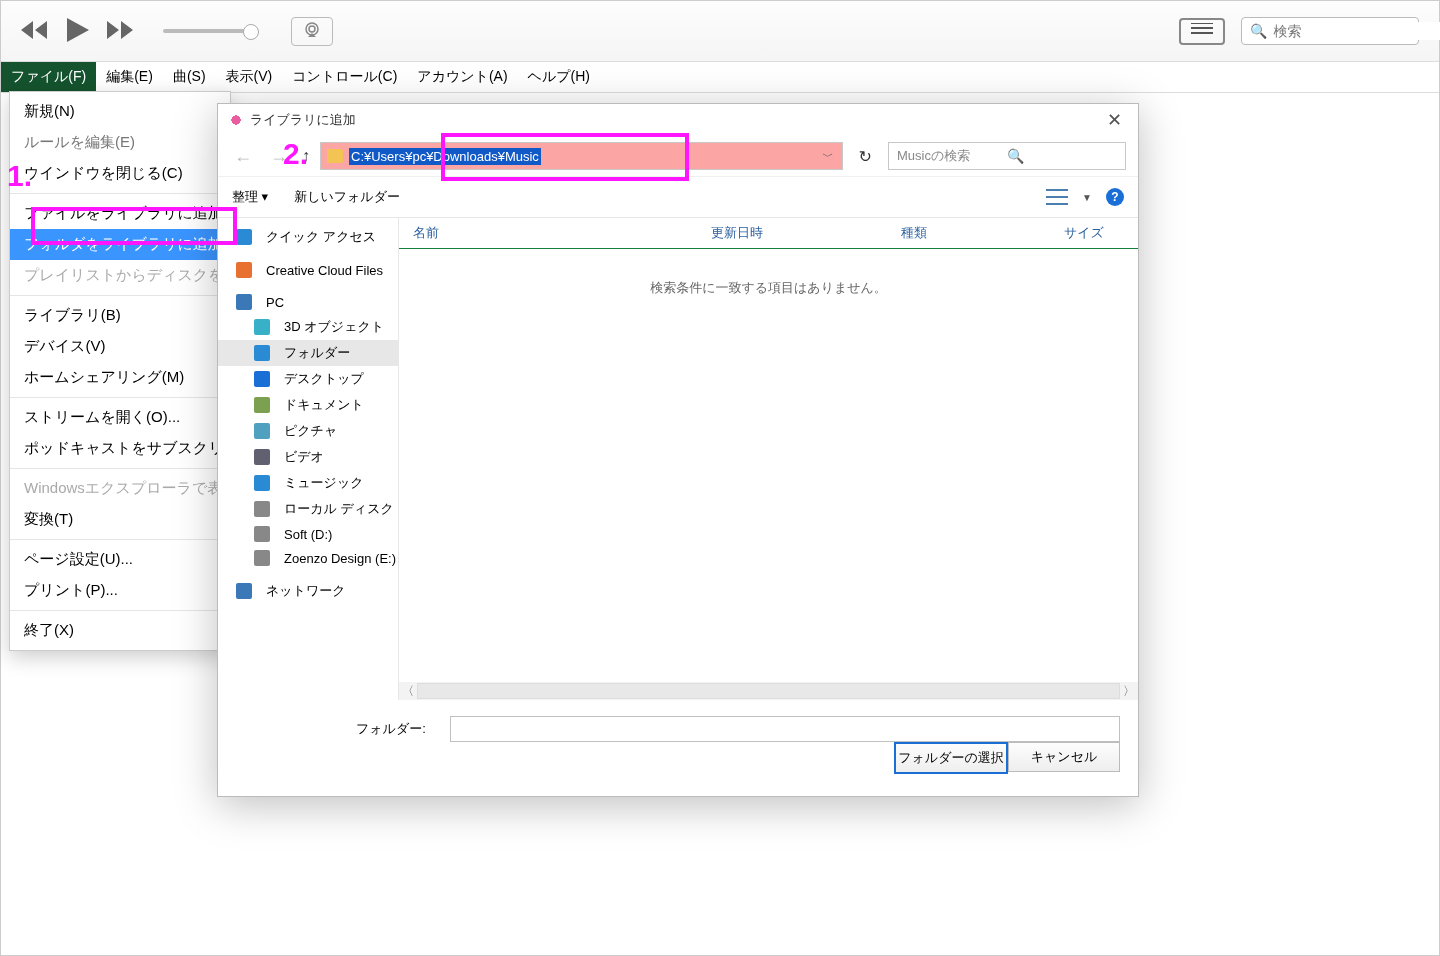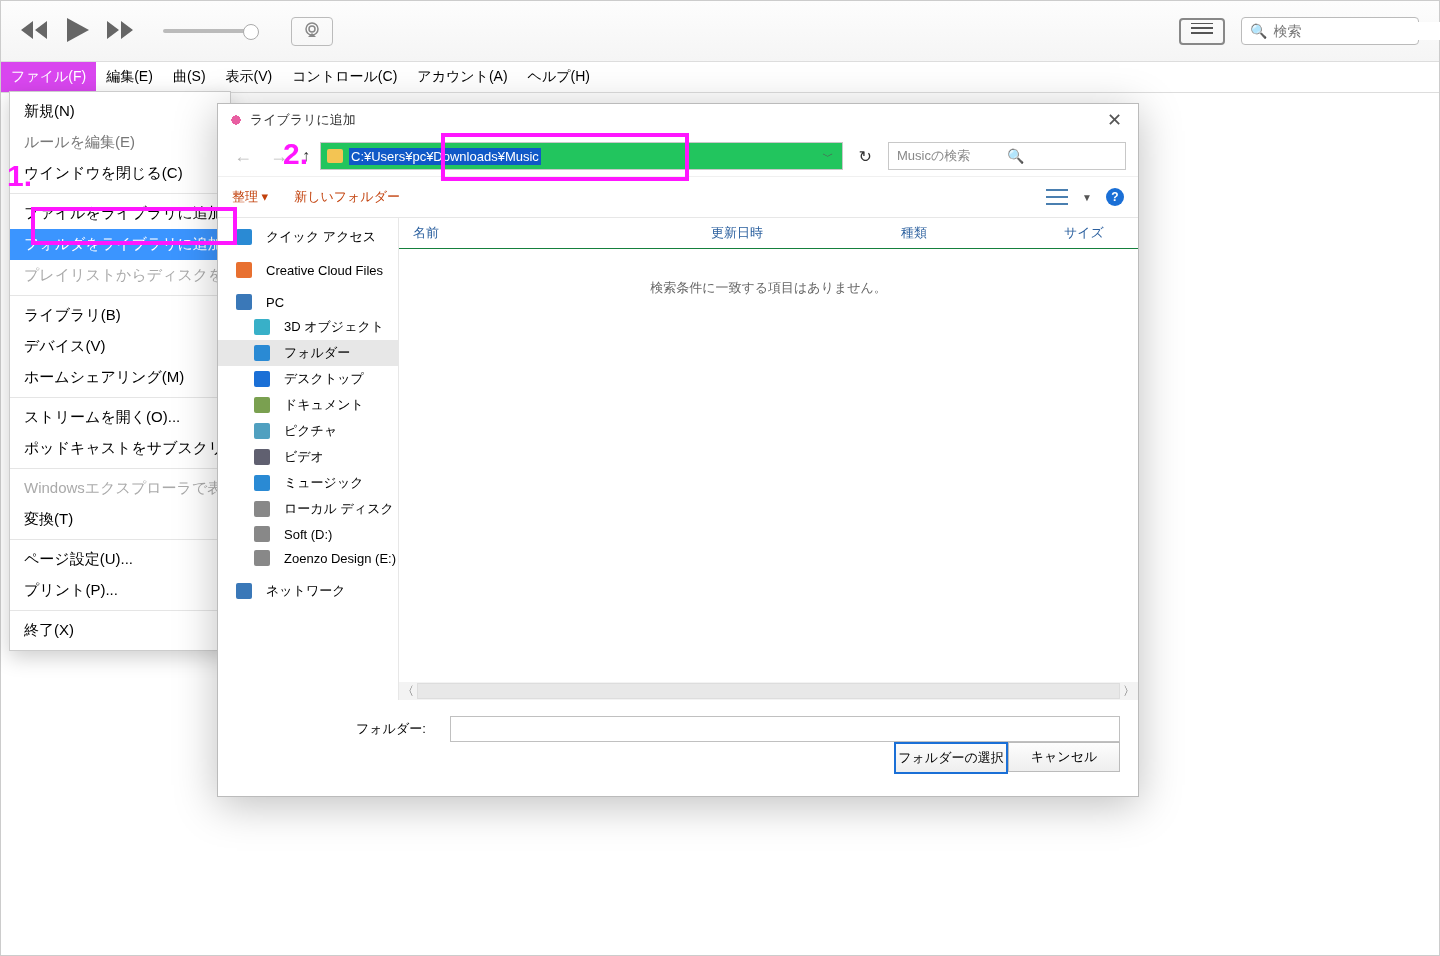--- a/index.html
+++ b/index.html
@@ -13,47 +13,47 @@
 .airplay{margin-left:20px;border:1px solid #bbb;border-radius:4px;padding:4px 10px;color:#6a6a6a}
 .apple-logo{position:absolute;left:50%;transform:translateX(-50%);color:#6b6b6b;font-size:32px}
 .tb-right{margin-left:auto;display:flex;align-items:center;gap:16px}
 .list-btn{border:2px solid #888;border-radius:4px;padding:3px 10px;color:#555}
 .search{display:flex;align-items:center;border:1px solid #bbb;border-radius:4px;padding:4px 8px;width:160px;background:#fff}
 .search input{border:none;outline:none;flex:1;font-size:14px;color:#888}
 .win-controls{position:absolute;top:-2px;right:8px;display:flex;gap:14px;font-size:22px;color:#555}
 
 .menubar{height:30px;background:#fff;display:flex;align-items:stretch;border-bottom:1px solid #ddd}
 .mb-item{padding:4px 10px;display:flex;align-items:center;white-space:nowrap}
-.mb-item.active{background:#d946ef;color:#fff}
+.mb-item.active{background:#14532d;color:#fff}
 
 .menu{position:absolute;top:90px;left:8px;width:220px;background:#fff;border:1px solid #ccc;box-shadow:0 6px 20px rgba(0,0,0,.2);z-index:5;padding:4px 0}
 .mi{padding:6px 14px;white-space:nowrap;font-size:15px}
 .mi.hl{background:#3b95ff;color:#fff}
 .mi.dis{color:#aaa}
 .mi.sub{color:#777}
 .msep{height:1px;background:#e5e5e5;margin:4px 0}
 
 .dialog{position:absolute;top:102px;left:216px;width:920px;height:692px;background:#fff;border:1px solid #bbb;box-shadow:0 8px 40px rgba(0,0,0,.25);z-index:10}
 .dlg-title{height:32px;display:flex;align-items:center;padding:0 10px;font-size:13px;color:#333}
 .dlg-title .ico{width:16px;height:16px;display:inline-block;margin-right:6px;background:radial-gradient(circle,#e85ea1 40%,#fff 42%);border-radius:3px}
 .dlg-close{margin-left:auto;font-size:18px;color:#555;padding:0 6px}
 .dlg-nav{height:40px;display:flex;align-items:center;padding:0 12px;gap:10px}
 .nav-arrow{color:#bbb;font-size:18px;padding:0 4px}
 .nav-up{color:#333;font-size:16px}
-.addr{flex:1;height:26px;border:1px solid #c8c8c8;background:#22c55e;display:flex;align-items:center;position:relative}
+.addr{flex:1;height:26px;border:1px solid #c8c8c8;background:#fca5a5;display:flex;align-items:center;position:relative}
 .addr .fold-ico{width:16px;height:14px;background:#f3c453;margin:0 6px;border-radius:2px}
 .addr .path{background:#1059c7;color:#fff;padding:1px 2px;font-size:13px}
 .addr .dd{margin-left:auto;padding:0 8px;color:#555;font-size:11px}
 .addr-box{position:absolute;left:120px;top:-10px;width:240px;height:40px;border:4px solid #ff16ff;pointer-events:none}
 .refresh{font-size:16px;color:#333;padding:0 6px}
 .dlg-search{width:220px;height:26px;border:1px solid #c8c8c8;background:#fff;display:flex;align-items:center;padding:0 8px}
 .dlg-search span{color:#888;font-size:13px;flex:1}
 .dlg-search .mag{color:#555;font-size:14px}
 .dlg-toolbar{height:40px;display:flex;align-items:center;padding:0 14px;gap:26px;border-bottom:1px solid #e7e7e7;border-top:1px solid #f0f0f0}
-.dt-item{color:#c2410c;font-size:13px}
+.dt-item{color:#000000;font-size:13px}
 .dt-right{margin-left:auto;display:flex;align-items:center;gap:14px}
 .view-ico{width:22px;height:16px;display:flex;flex-direction:column;justify-content:space-between}
 .view-ico i{display:block;height:2px;background:#4a7fb0}
 .help-ico{width:18px;height:18px;border-radius:50%;background:#1a6fd6;color:#fff;display:flex;align-items:center;justify-content:center;font-size:12px;font-weight:bold}
 .dlg-body{display:flex;height:482px}
 .tree{width:180px;border-right:1px solid #e7e7e7;overflow:hidden;padding-top:6px}
 .tree-item{display:flex;align-items:center;padding:4px 10px 4px 18px;font-size:13px;gap:14px;white-space:nowrap}
 .tree-item.sel{background:#e7e7e7}
 .tree-sub{padding-left:36px}
 .ti-ico{width:16px;height:16px;display:inline-block;flex-shrink:0}

